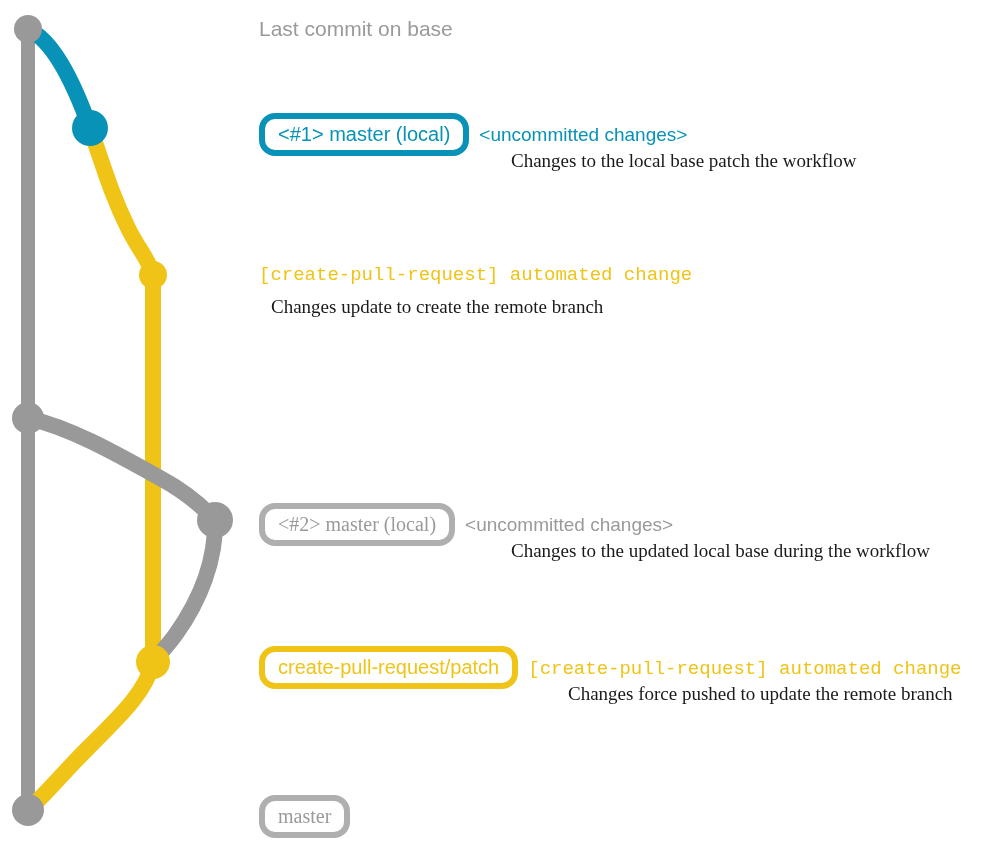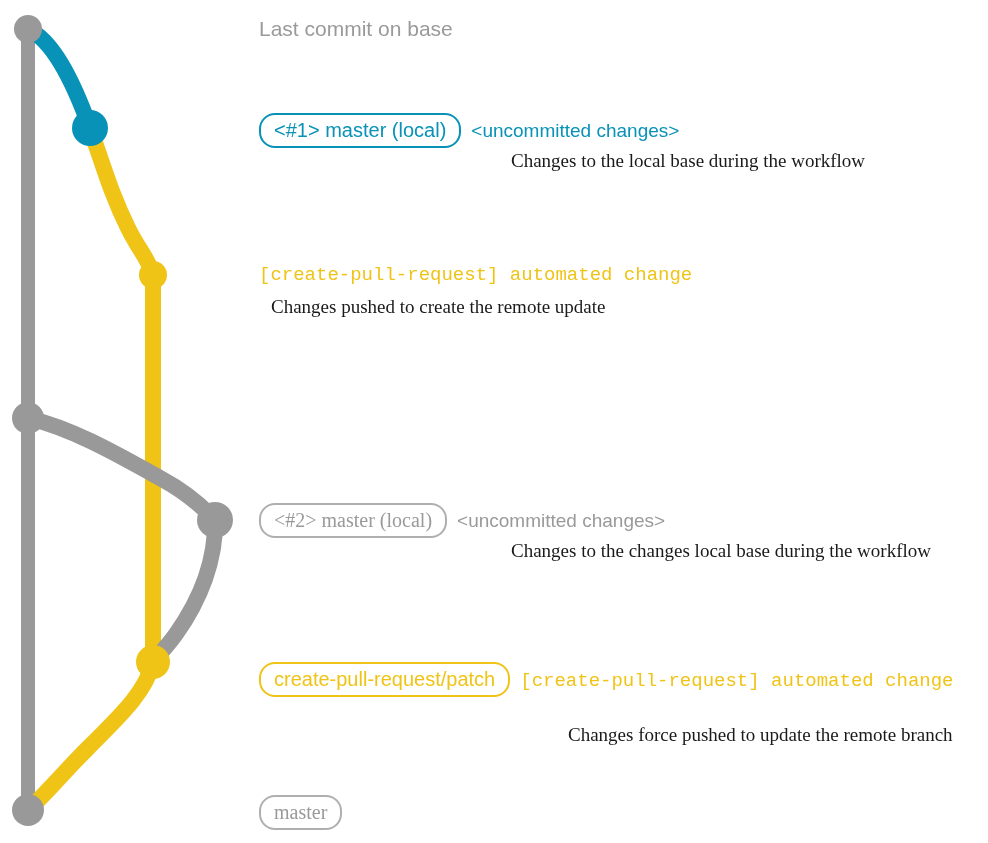--- a/index.html
+++ b/index.html
@@ -34,31 +34,31 @@
   
   .row {
     position: absolute;
     display: flex;
     align-items: baseline;
     white-space: nowrap;
   }
 
   .badge {
     display: inline-block;
-    border: 2px solid #f97316;
+    border: 6px solid #f97316;
     border-radius: 16px;
     padding: 4px 13px 5px 13px;
     font-size: 20px;
     line-height: 22px;
     color: #999999;
     background: #ffffff;
     box-sizing: border-box;
   }
   .badge.teal   { border-color: #0892B7; color: #0892B7; }
-  .badge.yellow { border-color: #EFC417; color: #EFC417; margin-top: 16px; }
+  .badge.yellow { border-color: #EFC417; color: #EFC417; }
   .badge.gray   { border-color: #AFAFAF; color: #9A9A9A; font-family: Liberation Serif, serif; }
 
   .subject {
     font-size: 19px;
     line-height: 24px;
     margin-left: 10px;
   }
   .subject.teal   { color: #0892B7; }
   .subject.yellow { color: #EFC417; font-family: Liberation Mono, monospace; }
   .subject.gray   { color: #9A9A9A; }
@@ -108,37 +108,37 @@
 </svg>
 
 <div class="overlay">
 
   <div class="plain-subject" style="left:259px; top:17px;">Last commit on base</div>
 
   <div class="row" style="left:259px; top:113px;">
     <span class="badge teal">&lt;#1&gt; master (local)</span>
     <span class="subject teal">&lt;uncommitted changes&gt;</span>
   </div>
-  <div class="desc" style="left:511px; top:150px;">Changes to the local base during the workflow</div>
+  <div class="desc" style="left:511px; top:150px;">Changes to the local base patch the workflow</div>
 
   <div class="row" style="left:259px; top:263px;">
     <span class="subject yellow" style="margin-left:0;">[create-pull-request] automated change</span>
   </div>
-  <div class="desc" style="left:271px; top:296px;">Changes pushed to create the remote update</div>
+  <div class="desc" style="left:271px; top:296px;">Changes update to create the remote branch</div>
 
 
   <div class="row" style="left:259px; top:503px;">
     <span class="badge gray">&lt;#2&gt; master (local)</span>
     <span class="subject gray">&lt;uncommitted changes&gt;</span>
   </div>
-  <div class="desc" style="left:511px; top:540px;">Changes to the changes local base during the workflow</div>
+  <div class="desc" style="left:511px; top:540px;">Changes to the updated local base during the workflow</div>
 
   <div class="row" style="left:259px; top:646px;">
     <span class="badge yellow">create-pull-request/patch</span>
     <span class="subject yellow">[create-pull-request] automated change</span>
   </div>
-  <div class="desc" style="left:568px; top:724px;">Changes force pushed to update the remote branch</div>
+  <div class="desc" style="left:568px; top:683px;">Changes force pushed to update the remote branch</div>
 
   <div class="row" style="left:259px; top:795px;">
     <span class="badge gray">master</span>
   </div>
 
 </div>
 
 </body></html>

